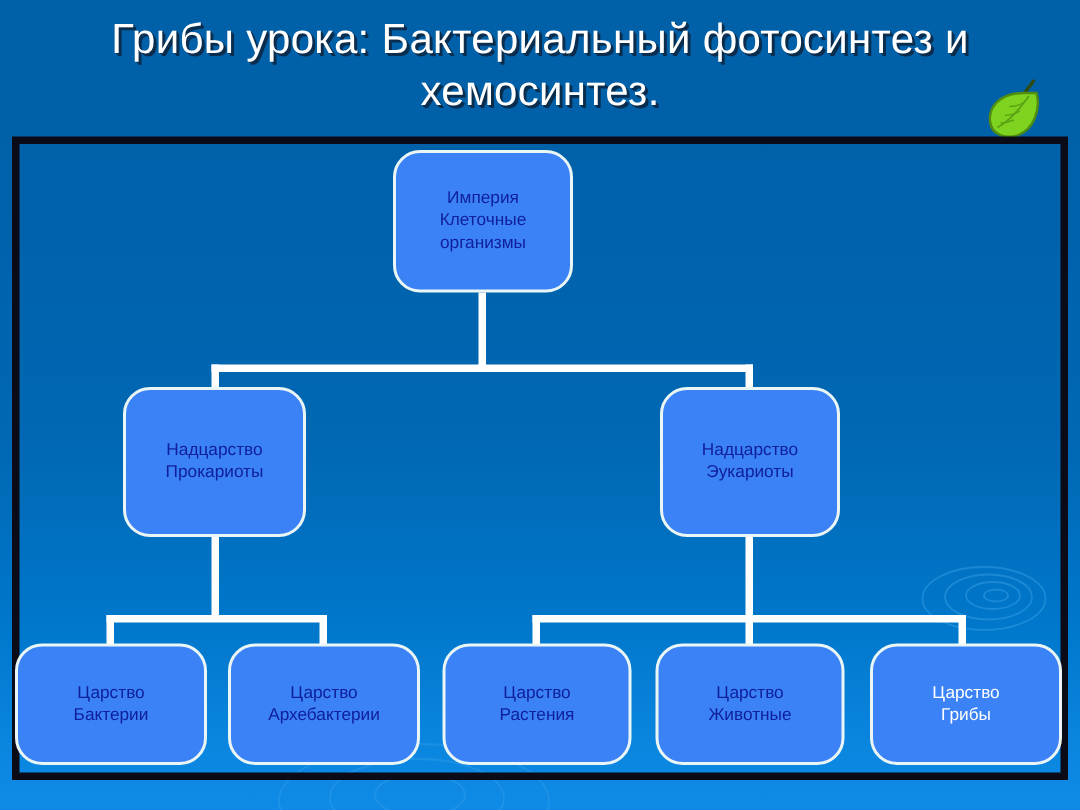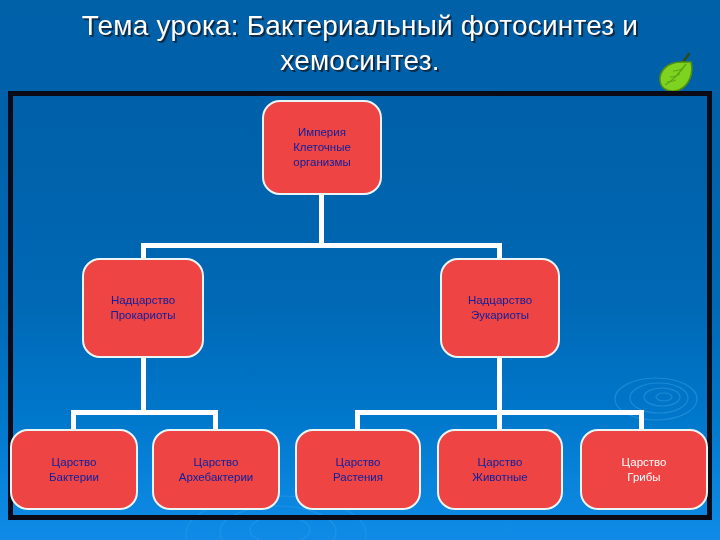--- a/index.html
+++ b/index.html
@@ -77,21 +77,21 @@
     position: absolute;
     background: #ffffff;
     z-index: 1;
   }
   .conn.v { width: 5px; }
   .conn.h { height: 5px; }
 
   
   .node {
     position: absolute;
-    background: #ef4444;
+    background: #3b82f6;
     border: 2px solid #eaf6f5;
     border-radius: 18px;
     display: flex;
     align-items: center;
     justify-content: center;
     text-align: center;
     color: #10209c;
     font-size: 11.5px;
     line-height: 1.28;
     z-index: 2;
@@ -107,21 +107,21 @@
   .node.leaf { top: 429px; height: 81px; }
   .node.leaf-1 { left: 10px;  width: 128px; }
   .node.leaf-2 { left: 152px; width: 128px; }
   .node.leaf-3 { left: 295px; width: 126px; }
   .node.leaf-4 { left: 437px; width: 126px; }
   .node.leaf-5 { left: 580px; width: 128px; }
 </style>
 </head>
 <body>
 
-<div id="slide-title">Тема урока: Бактериальный фотосинтез и хемосинтез.</div>
+<div id="slide-title">Грибы урока: Бактериальный фотосинтез и хемосинтез.</div>
 
 <svg id="leaf-icon" viewBox="0 0 46 44">
   <path d="M33 4 C30 8 28 11 26 13" stroke="#2f4a12" stroke-width="2.2" fill="none" stroke-linecap="round"></path>
   <path d="M26 12 C10 12 3 22 4 31 C5 40 15 43 23 40 C33 36 38 23 35 12 Z" fill="#7ed321" stroke="#4f8c10" stroke-width="1.6"></path>
   <path d="M30 14 C24 22 18 30 9 35" stroke="#5ba313" stroke-width="1.3" fill="none"></path>
   <path d="M27 18 C24 20 21 21 17 21" stroke="#5ba313" stroke-width="1" fill="none"></path>
   <path d="M24 24 C21 26 18 27 14 27" stroke="#5ba313" stroke-width="1" fill="none"></path>
   <path d="M20 30 C17 31 15 32 11 32" stroke="#5ba313" stroke-width="1" fill="none"></path>
 </svg>
 

